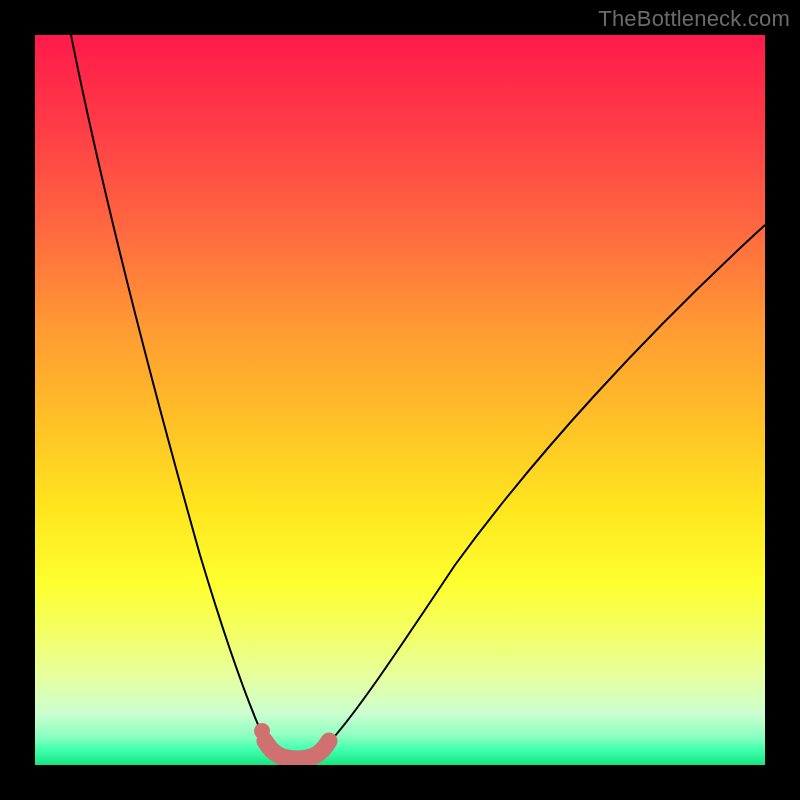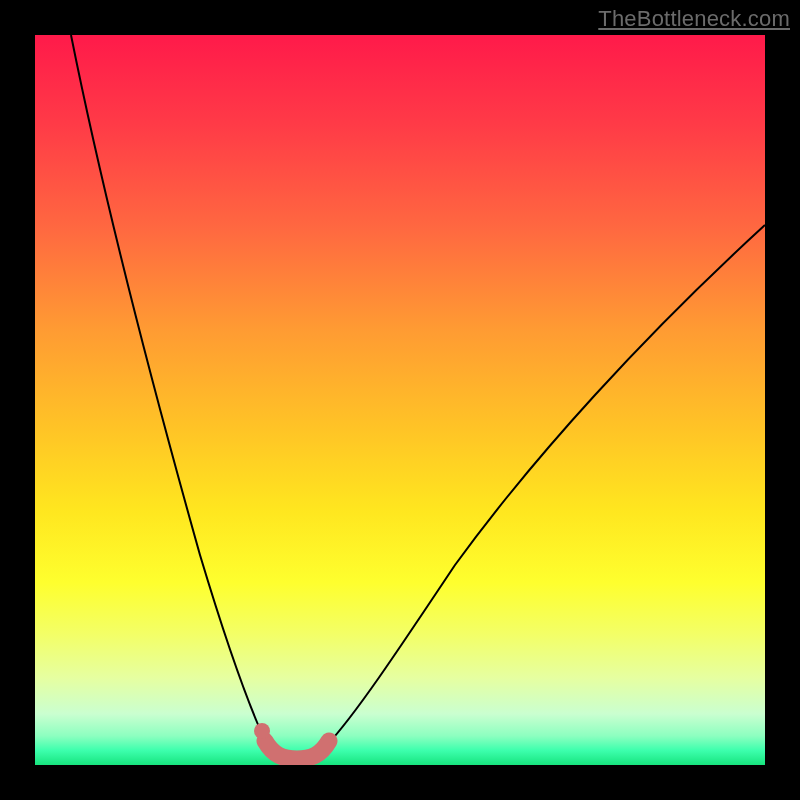--- a/index.html
+++ b/index.html
@@ -44,21 +44,20 @@
   }
   .watermark {
     position: absolute;
     top: 6px;
     right: 10px;
     color: #6b6b6b;
     font-size: 22px;
     font-weight: 500;
     letter-spacing: 0.2px;
     user-select: none;
-    text-decoration: underline;
   }
   svg.curves {
     position: absolute;
     top: 0;
     left: 0;
     width: 730px;
     height: 730px;
   }
   .thin {
     fill: none;

